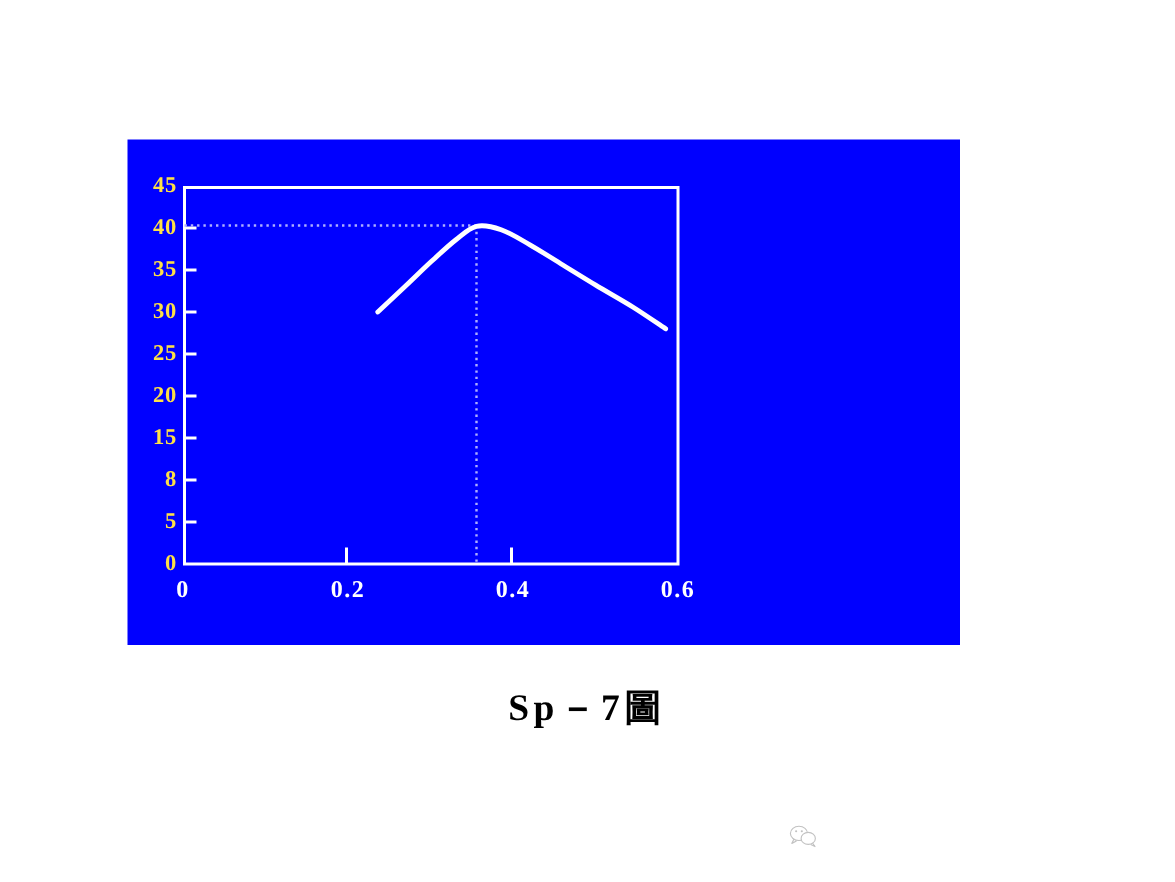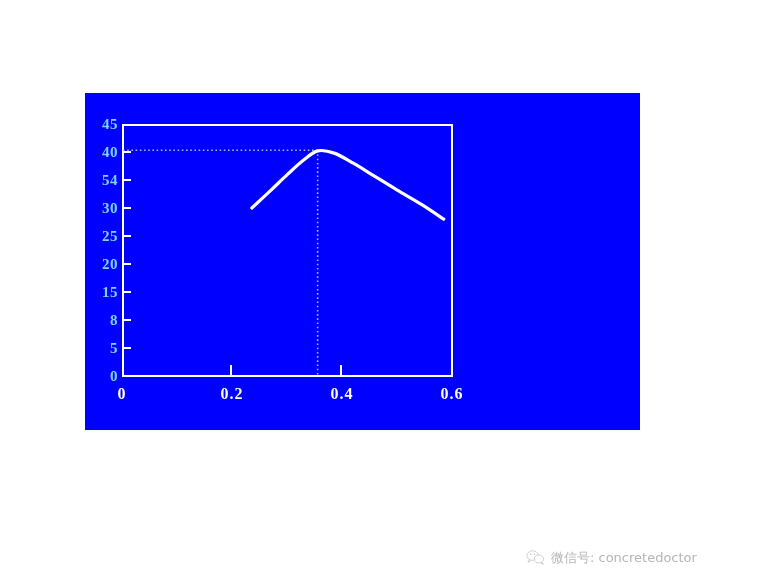--- a/index.html
+++ b/index.html
@@ -44,21 +44,21 @@
     height: 337px;
     overflow: visible;
   }
 
   
   .y-tick-label {
     position: absolute;
     right: 0;
     width: 32px;
     text-align: right;
-    color: #7dd3fc;
+    color: #fde047;
     font-family: "Liberation Serif", serif;
     font-weight: bold;
     font-size: 15px;
     line-height: 15px;
     letter-spacing: 0.5px;
   }
   #y-axis-labels {
     position: absolute;
     left: 0px;
     top: 0px;
@@ -137,21 +137,21 @@
   }
 </style>
 </head>
 <body>
 
 <div id="chart-panel">
 
   <div id="y-axis-labels">
     <div class="y-tick-label" style="top:24px;">45</div>
     <div class="y-tick-label" style="top:52px;margin-left:12px;">40</div>
-    <div class="y-tick-label" style="top:80px;">54</div>
+    <div class="y-tick-label" style="top:80px;">35</div>
     <div class="y-tick-label" style="top:108px;">30</div>
     <div class="y-tick-label" style="top:136px;">25</div>
     <div class="y-tick-label" style="top:164px;">20</div>
     <div class="y-tick-label" style="top:192px;">15</div>
     <div class="y-tick-label" style="top:220px;">8</div>
     <div class="y-tick-label" style="top:248px;">5</div>
     <div class="y-tick-label" style="top:276px;">0</div>
   </div>
 
   <div id="plot-frame"></div>
@@ -186,29 +186,29 @@
   <div id="x-axis-labels">
     <div class="x-tick-label" style="left:37px;">0</div>
     <div class="x-tick-label" style="left:147px;">0.2</div>
     <div class="x-tick-label" style="left:257px;">0.4</div>
     <div class="x-tick-label" style="left:367px;">0.6</div>
   </div>
 
 </div>
 
 <div id="caption-block">
+  <div id="caption-title">Sp－7圖</div>
 </div>
 
 <div id="watermark">
   <svg id="wechat-icon" viewBox="0 0 40 34">
     <g fill="none" stroke="#c2c2c2" stroke-width="1.6">
       <ellipse cx="14" cy="13" rx="12" ry="10"></ellipse>
       <path d="M 7 21 L 4 27 L 10.5 23.5" stroke-linejoin="round"></path>
       <ellipse cx="27" cy="20" rx="10" ry="8.5" fill="#ffffff"></ellipse>
       <path d="M 33 26.5 L 36.5 31.5 L 30.5 28.5" stroke-linejoin="round"></path>
     </g>
     <g fill="#c2c2c2">
       <circle cx="10" cy="10" r="1.5"></circle>
       <circle cx="18" cy="10" r="1.5"></circle>
     </g>
   </svg>
-  <span id="watermark-text">微信号: concretedoctor</span>
 </div>
 
 </body></html>

